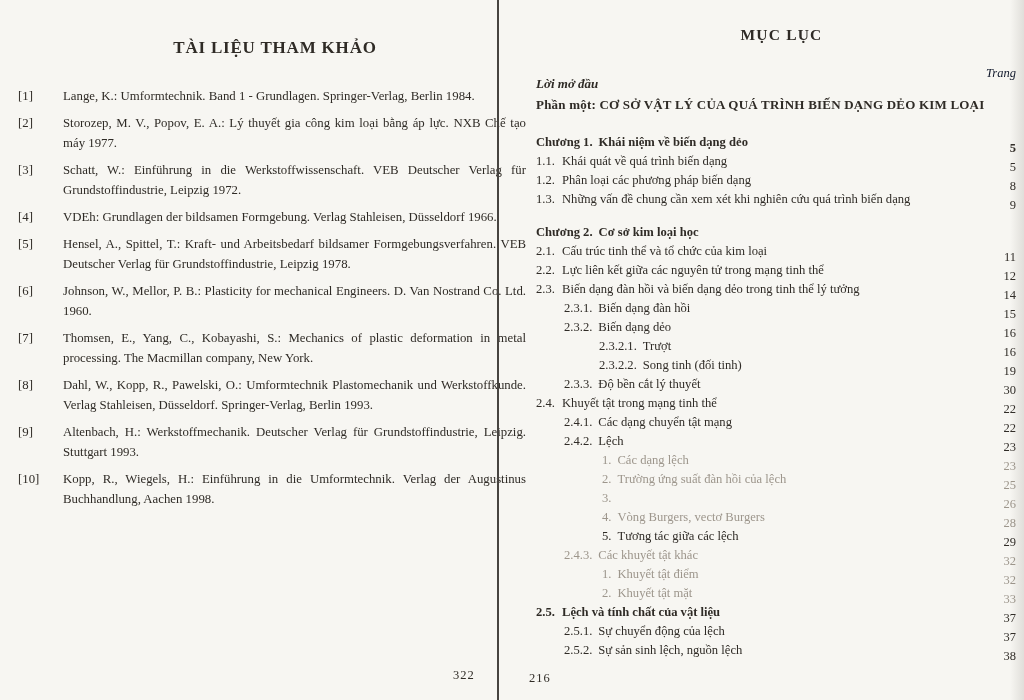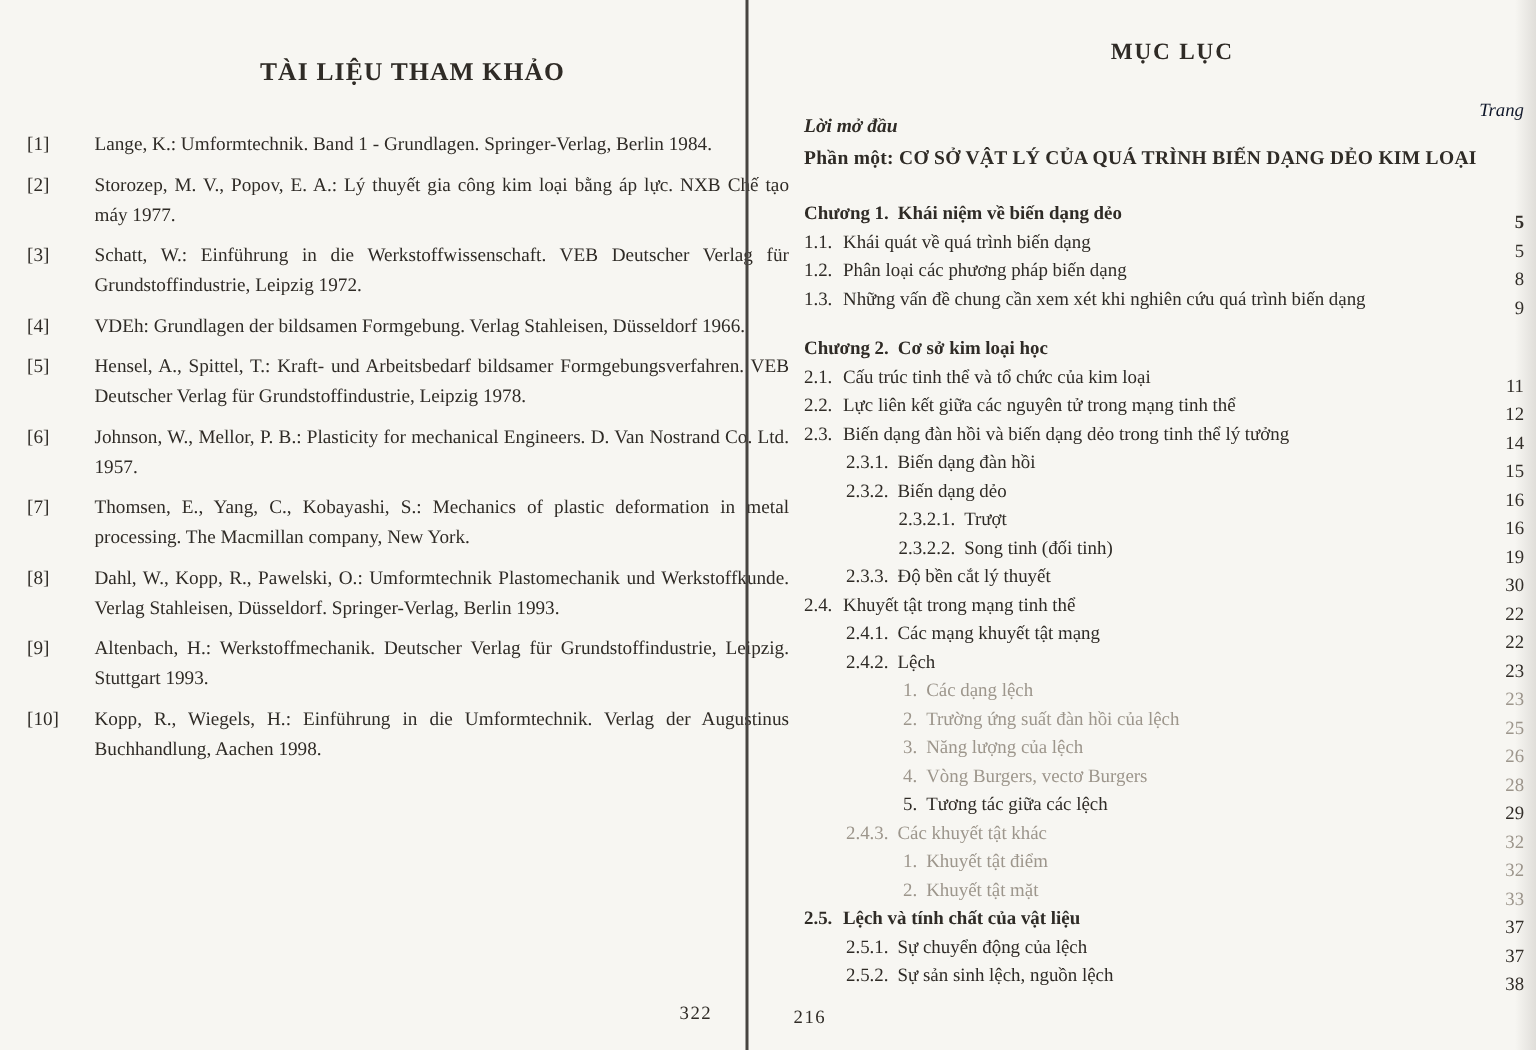--- a/index.html
+++ b/index.html
@@ -109,21 +109,21 @@
         <li class="ref">
           <span class="mk">[4]</span>
           <span class="tx">VDEh: Grundlagen der bildsamen Formgebung. Verlag Stahleisen, Düsseldorf 1966.</span>
         </li>
         <li class="ref">
           <span class="mk">[5]</span>
           <span class="tx">Hensel, A., Spittel, T.: Kraft- und Arbeitsbedarf bildsamer Formgebungsverfahren. VEB Deutscher Verlag für Grundstoffindustrie, Leipzig 1978.</span>
         </li>
         <li class="ref">
           <span class="mk">[6]</span>
-          <span class="tx">Johnson, W., Mellor, P. B.: Plasticity for mechanical Engineers. D. Van Nostrand Co. Ltd. 1957.</span>
+          <span class="tx">Johnson, W., Mellor, P. B.: Plasticity for mechanical Engineers. D. Van Nostrand Co. Ltd. 1960.</span>
         </li>
         <li class="ref">
           <span class="mk">[7]</span>
           <span class="tx">Thomsen, E., Yang, C., Kobayashi, S.: Mechanics of plastic deformation in metal processing. The Macmillan company, New York.</span>
         </li>
         <li class="ref">
           <span class="mk">[8]</span>
           <span class="tx">Dahl, W., Kopp, R., Pawelski, O.: Umformtechnik Plastomechanik und Werkstoffkunde. Verlag Stahleisen, Düsseldorf. Springer-Verlag, Berlin 1993.</span>
         </li>
         <li class="ref">
@@ -210,41 +210,40 @@
           <span class="txt">Độ bền cắt lý thuyết</span>
           <span class="pg">30</span>
         </div>
         <div class="toc-row lvl1">
           <span class="num">2.4.</span>
           <span class="txt">Khuyết tật trong mạng tinh thể</span>
           <span class="pg">22</span>
         </div>
         <div class="toc-row lvl2">
           <span class="num">2.4.1.</span>
-          <span class="txt">Các mạng khuyết tật mạng</span>
+          <span class="txt">Các dạng chuyển tật mạng</span>
           <span class="pg">22</span>
         </div>
         <div class="toc-row lvl2">
           <span class="num">2.4.2.</span>
           <span class="txt">Lệch</span>
           <span class="pg">23</span>
         </div>
         <div class="toc-row lvl3n faded">
           <span class="num">1.</span>
           <span class="txt">Các dạng lệch</span>
           <span class="pg">23</span>
         </div>
         <div class="toc-row lvl3n faded">
           <span class="num">2.</span>
           <span class="txt">Trường ứng suất đàn hồi của lệch</span>
           <span class="pg">25</span>
         </div>
         <div class="toc-row lvl3n faded">
           <span class="num">3.</span>
-          <span class="txt">Năng lượng của lệch</span>
           <span class="pg">26</span>
         </div>
         <div class="toc-row lvl3n faded">
           <span class="num">4.</span>
           <span class="txt">Vòng Burgers, vectơ Burgers</span>
           <span class="pg">28</span>
         </div>
         <div class="toc-row lvl3n">
           <span class="num">5.</span>
           <span class="txt">Tương tác giữa các lệch</span>

